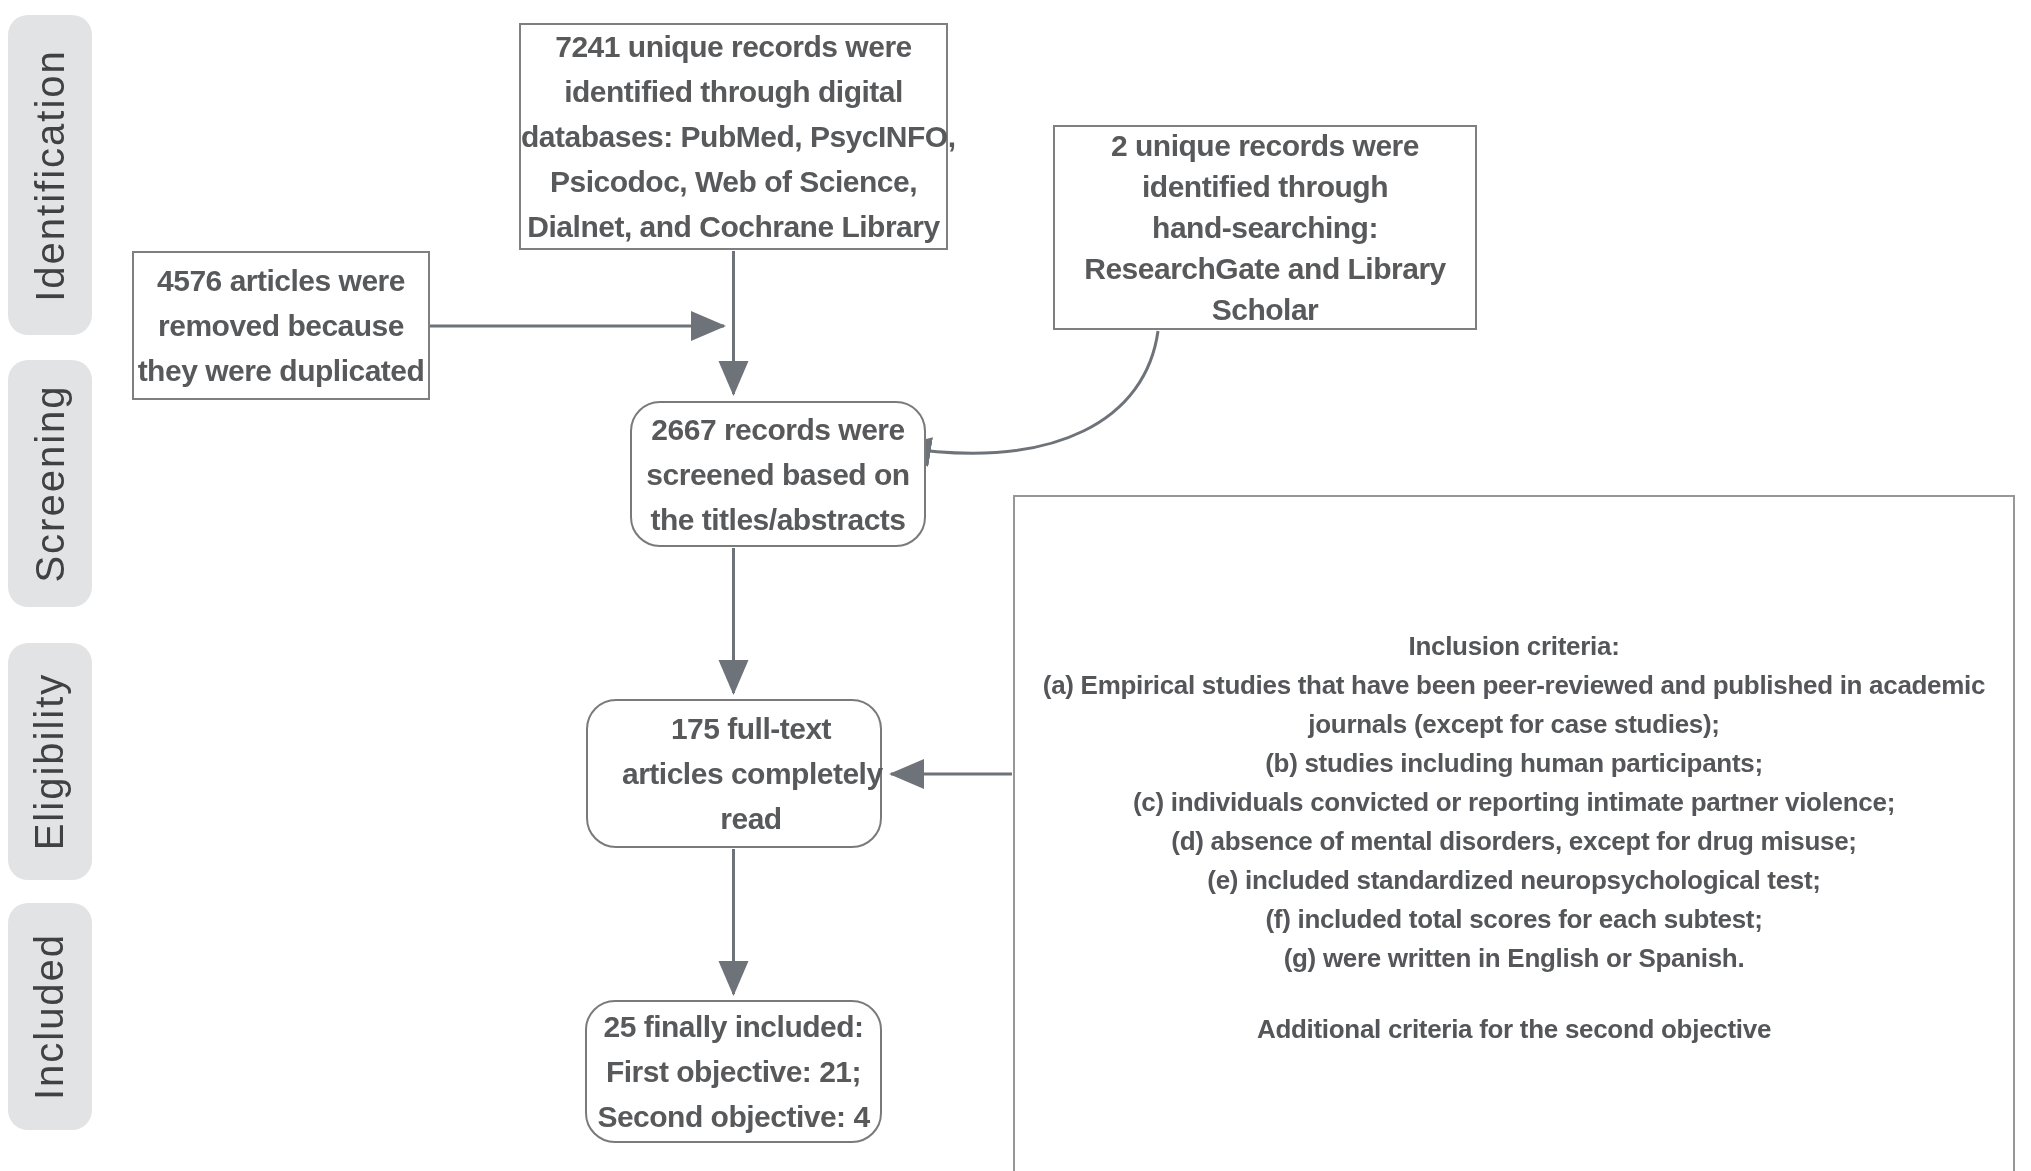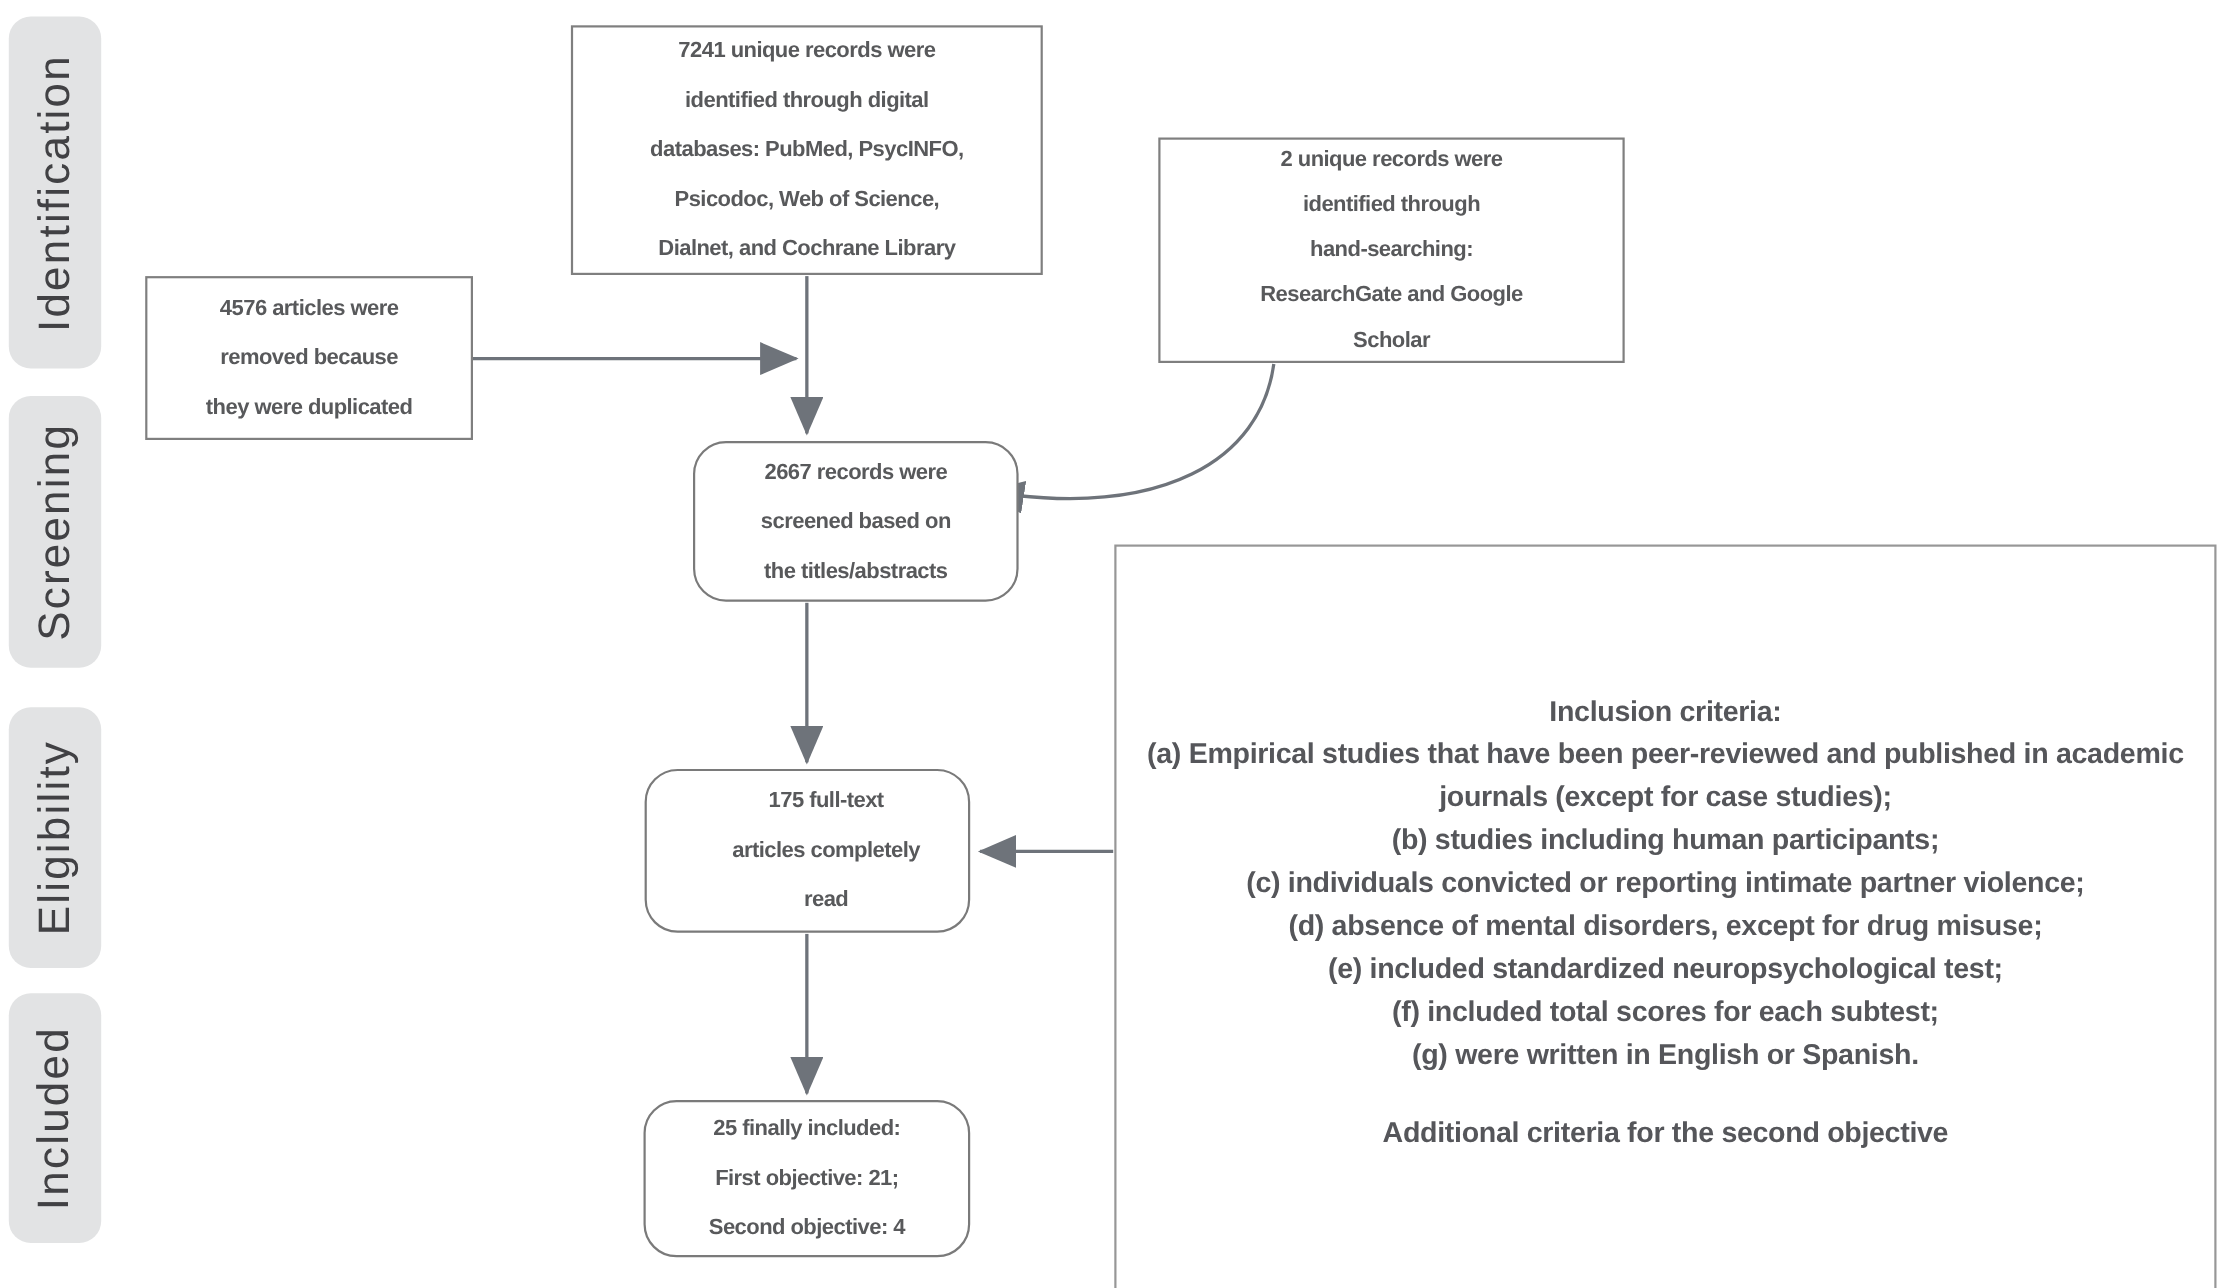--- a/index.html
+++ b/index.html
@@ -23,21 +23,21 @@
     color:#414144;letter-spacing:2px;
   }
   
   .box{
     position:absolute;box-sizing:border-box;
     background:#ffffff;border:2px solid #7f7f7f;
     display:flex;flex-direction:column;justify-content:center;
     text-align:center;color:#58595b;font-weight:bold;
   }
   .box .line{
-    font-size:20px;line-height:45px;letter-spacing:-0.5px;white-space:nowrap;
+    font-size:30px;line-height:45px;letter-spacing:-0.5px;white-space:nowrap;
   }
   .rounded{border-radius:30px;border-color:#7a7a7a;}
   #box-digital   {left:519px;top:23px;  width:429px;height:227px;}
   #box-hand      {left:1053px;top:125px;width:424px;height:205px;}
   #box-hand .line{line-height:41px;}
   #box-dup       {left:132px;top:251px; width:298px;height:149px;}
   #box-screened  {left:586px;top:401px; width:296px;height:146px;margin-left:44px;}
   #box-fulltext  {left:586px;top:699px; width:296px;height:149px;padding-left:34px;}
   #box-included  {left:585px;top:1000px;width:297px;height:143px;}
   
@@ -89,21 +89,21 @@
     <div class="line">identified through digital</div>
     <div class="line">databases: PubMed, PsycINFO,</div>
     <div class="line">Psicodoc, Web of Science,</div>
     <div class="line">Dialnet, and Cochrane Library</div>
   </div>
 
   <div class="box" id="box-hand">
     <div class="line">2 unique records were</div>
     <div class="line">identified through</div>
     <div class="line">hand-searching:</div>
-    <div class="line">ResearchGate and Google</div>
+    <div class="line">ResearchGate and Library</div>
     <div class="line">Scholar</div>
   </div>
 
   <div class="box" id="box-dup">
     <div class="line">4576 articles were</div>
     <div class="line">removed because</div>
     <div class="line">they were duplicated</div>
   </div>
 
   <div class="box rounded" id="box-screened">

